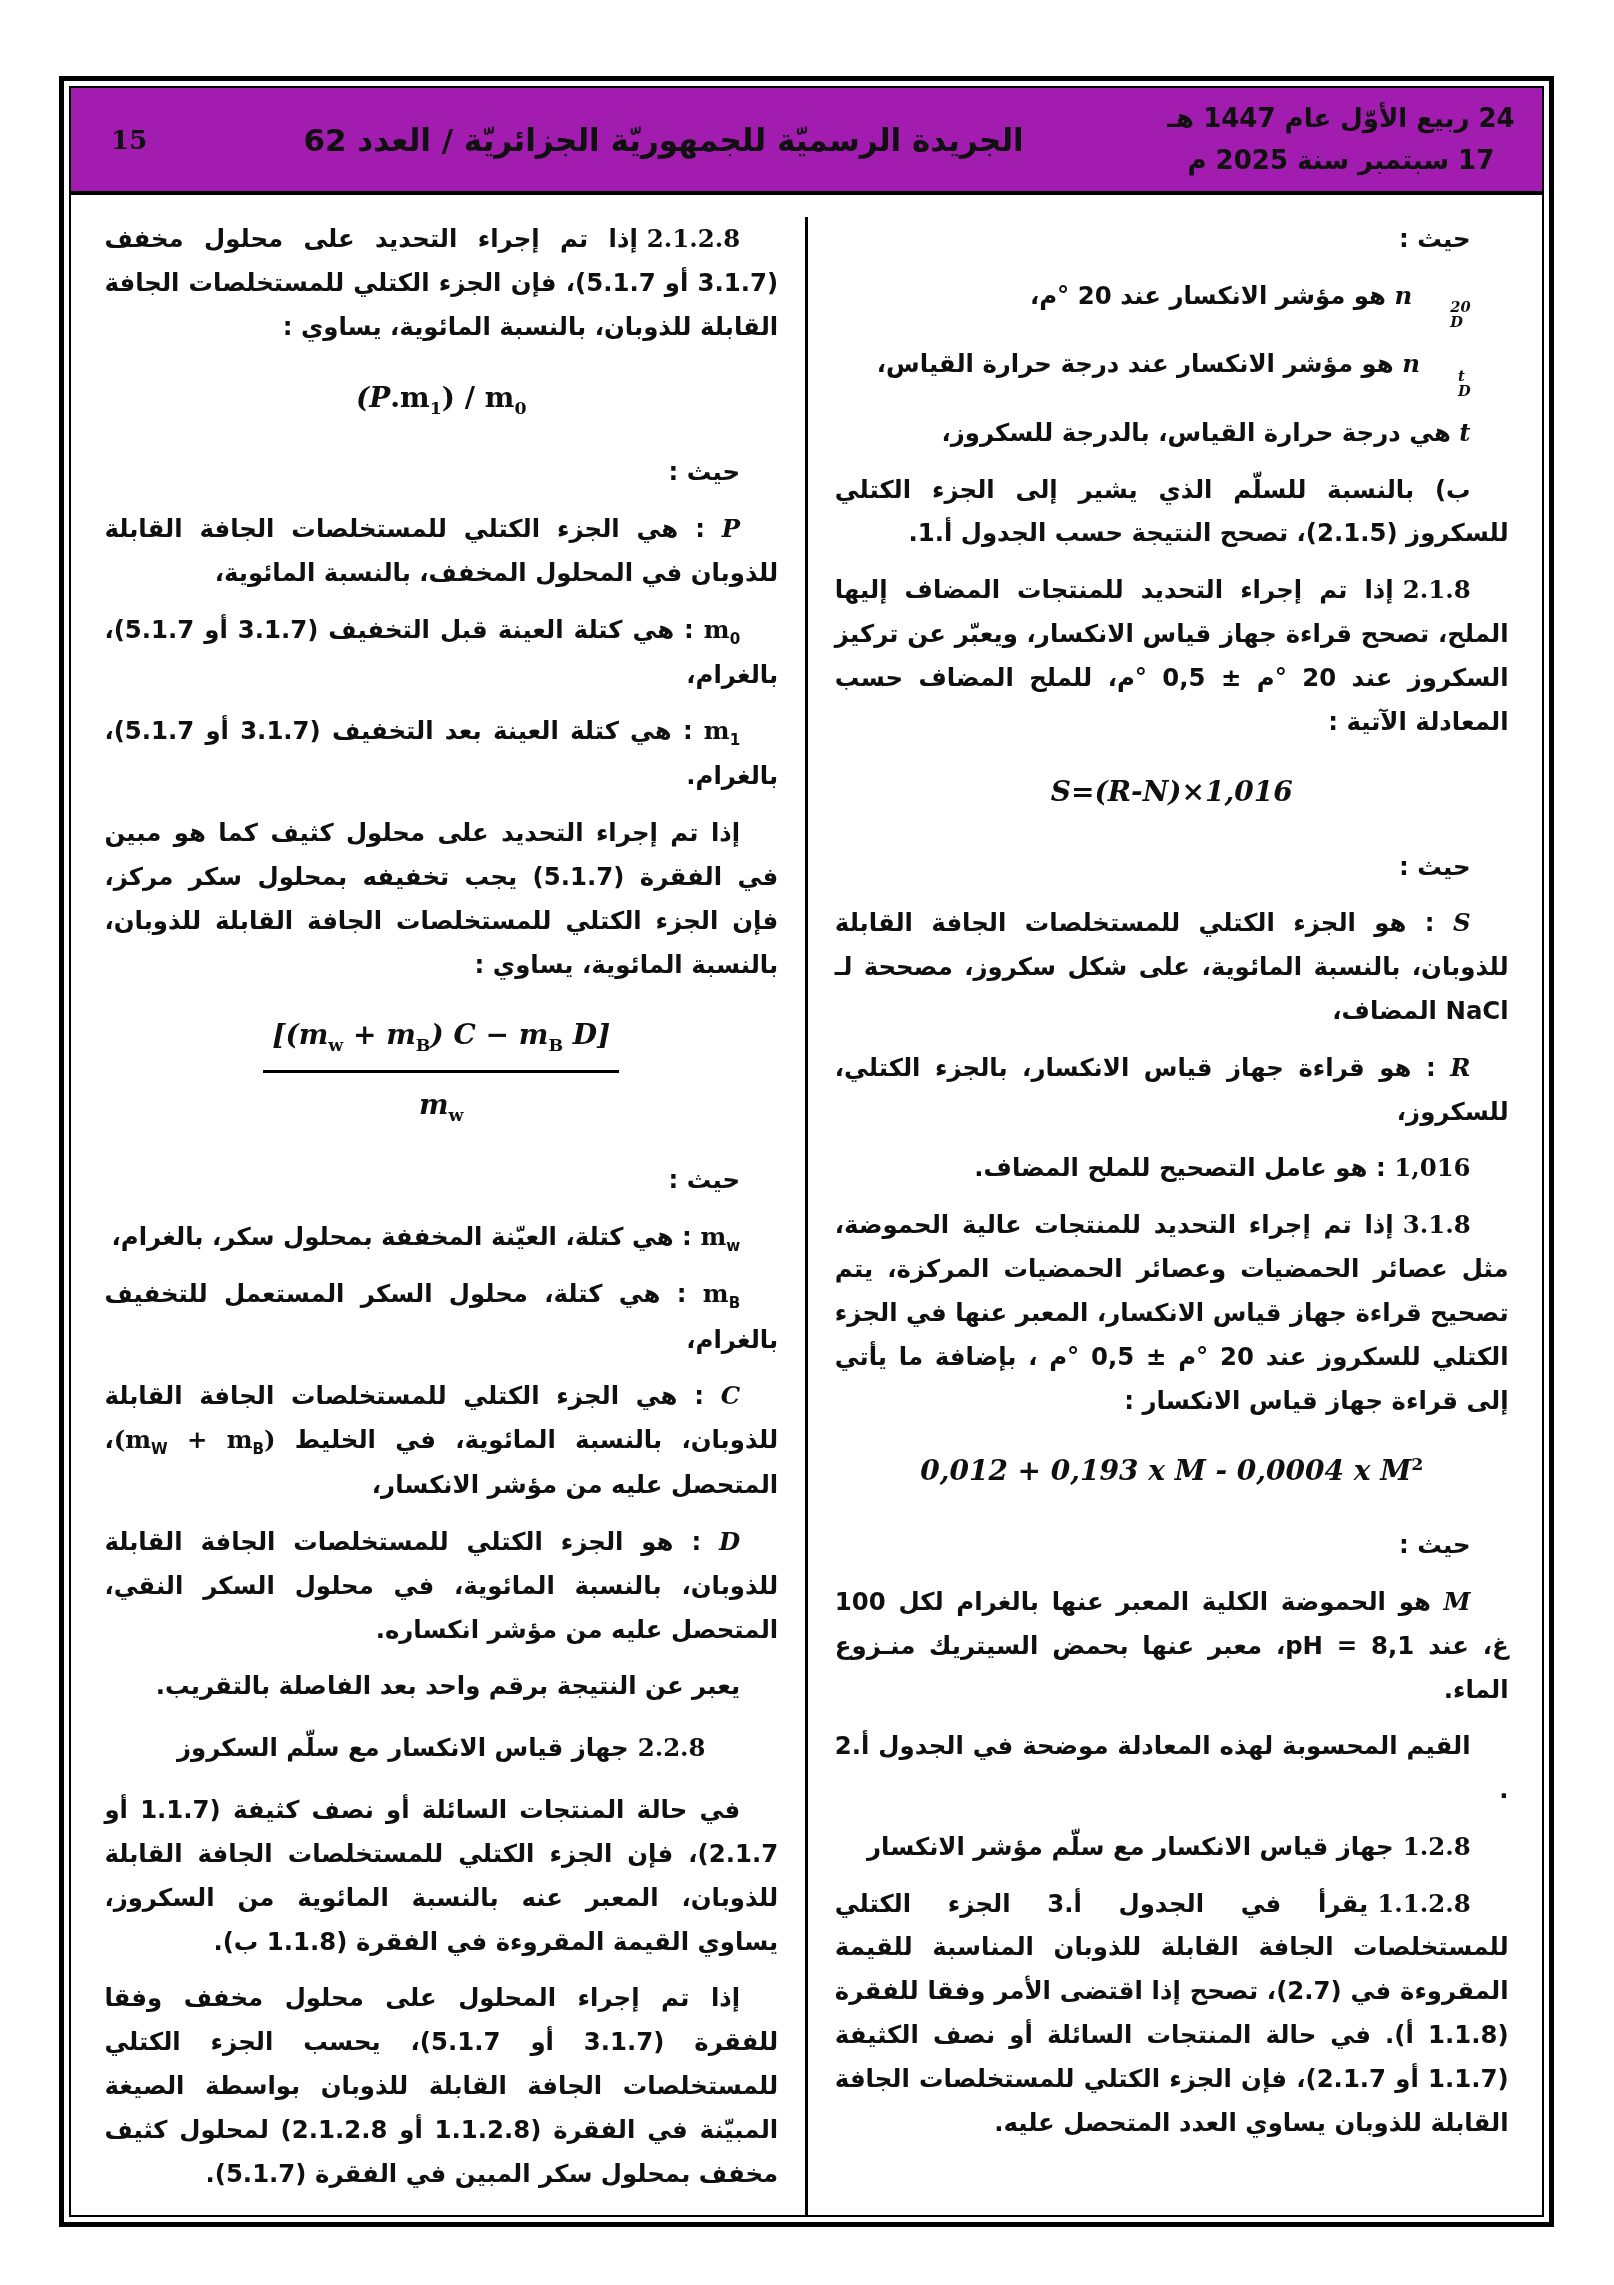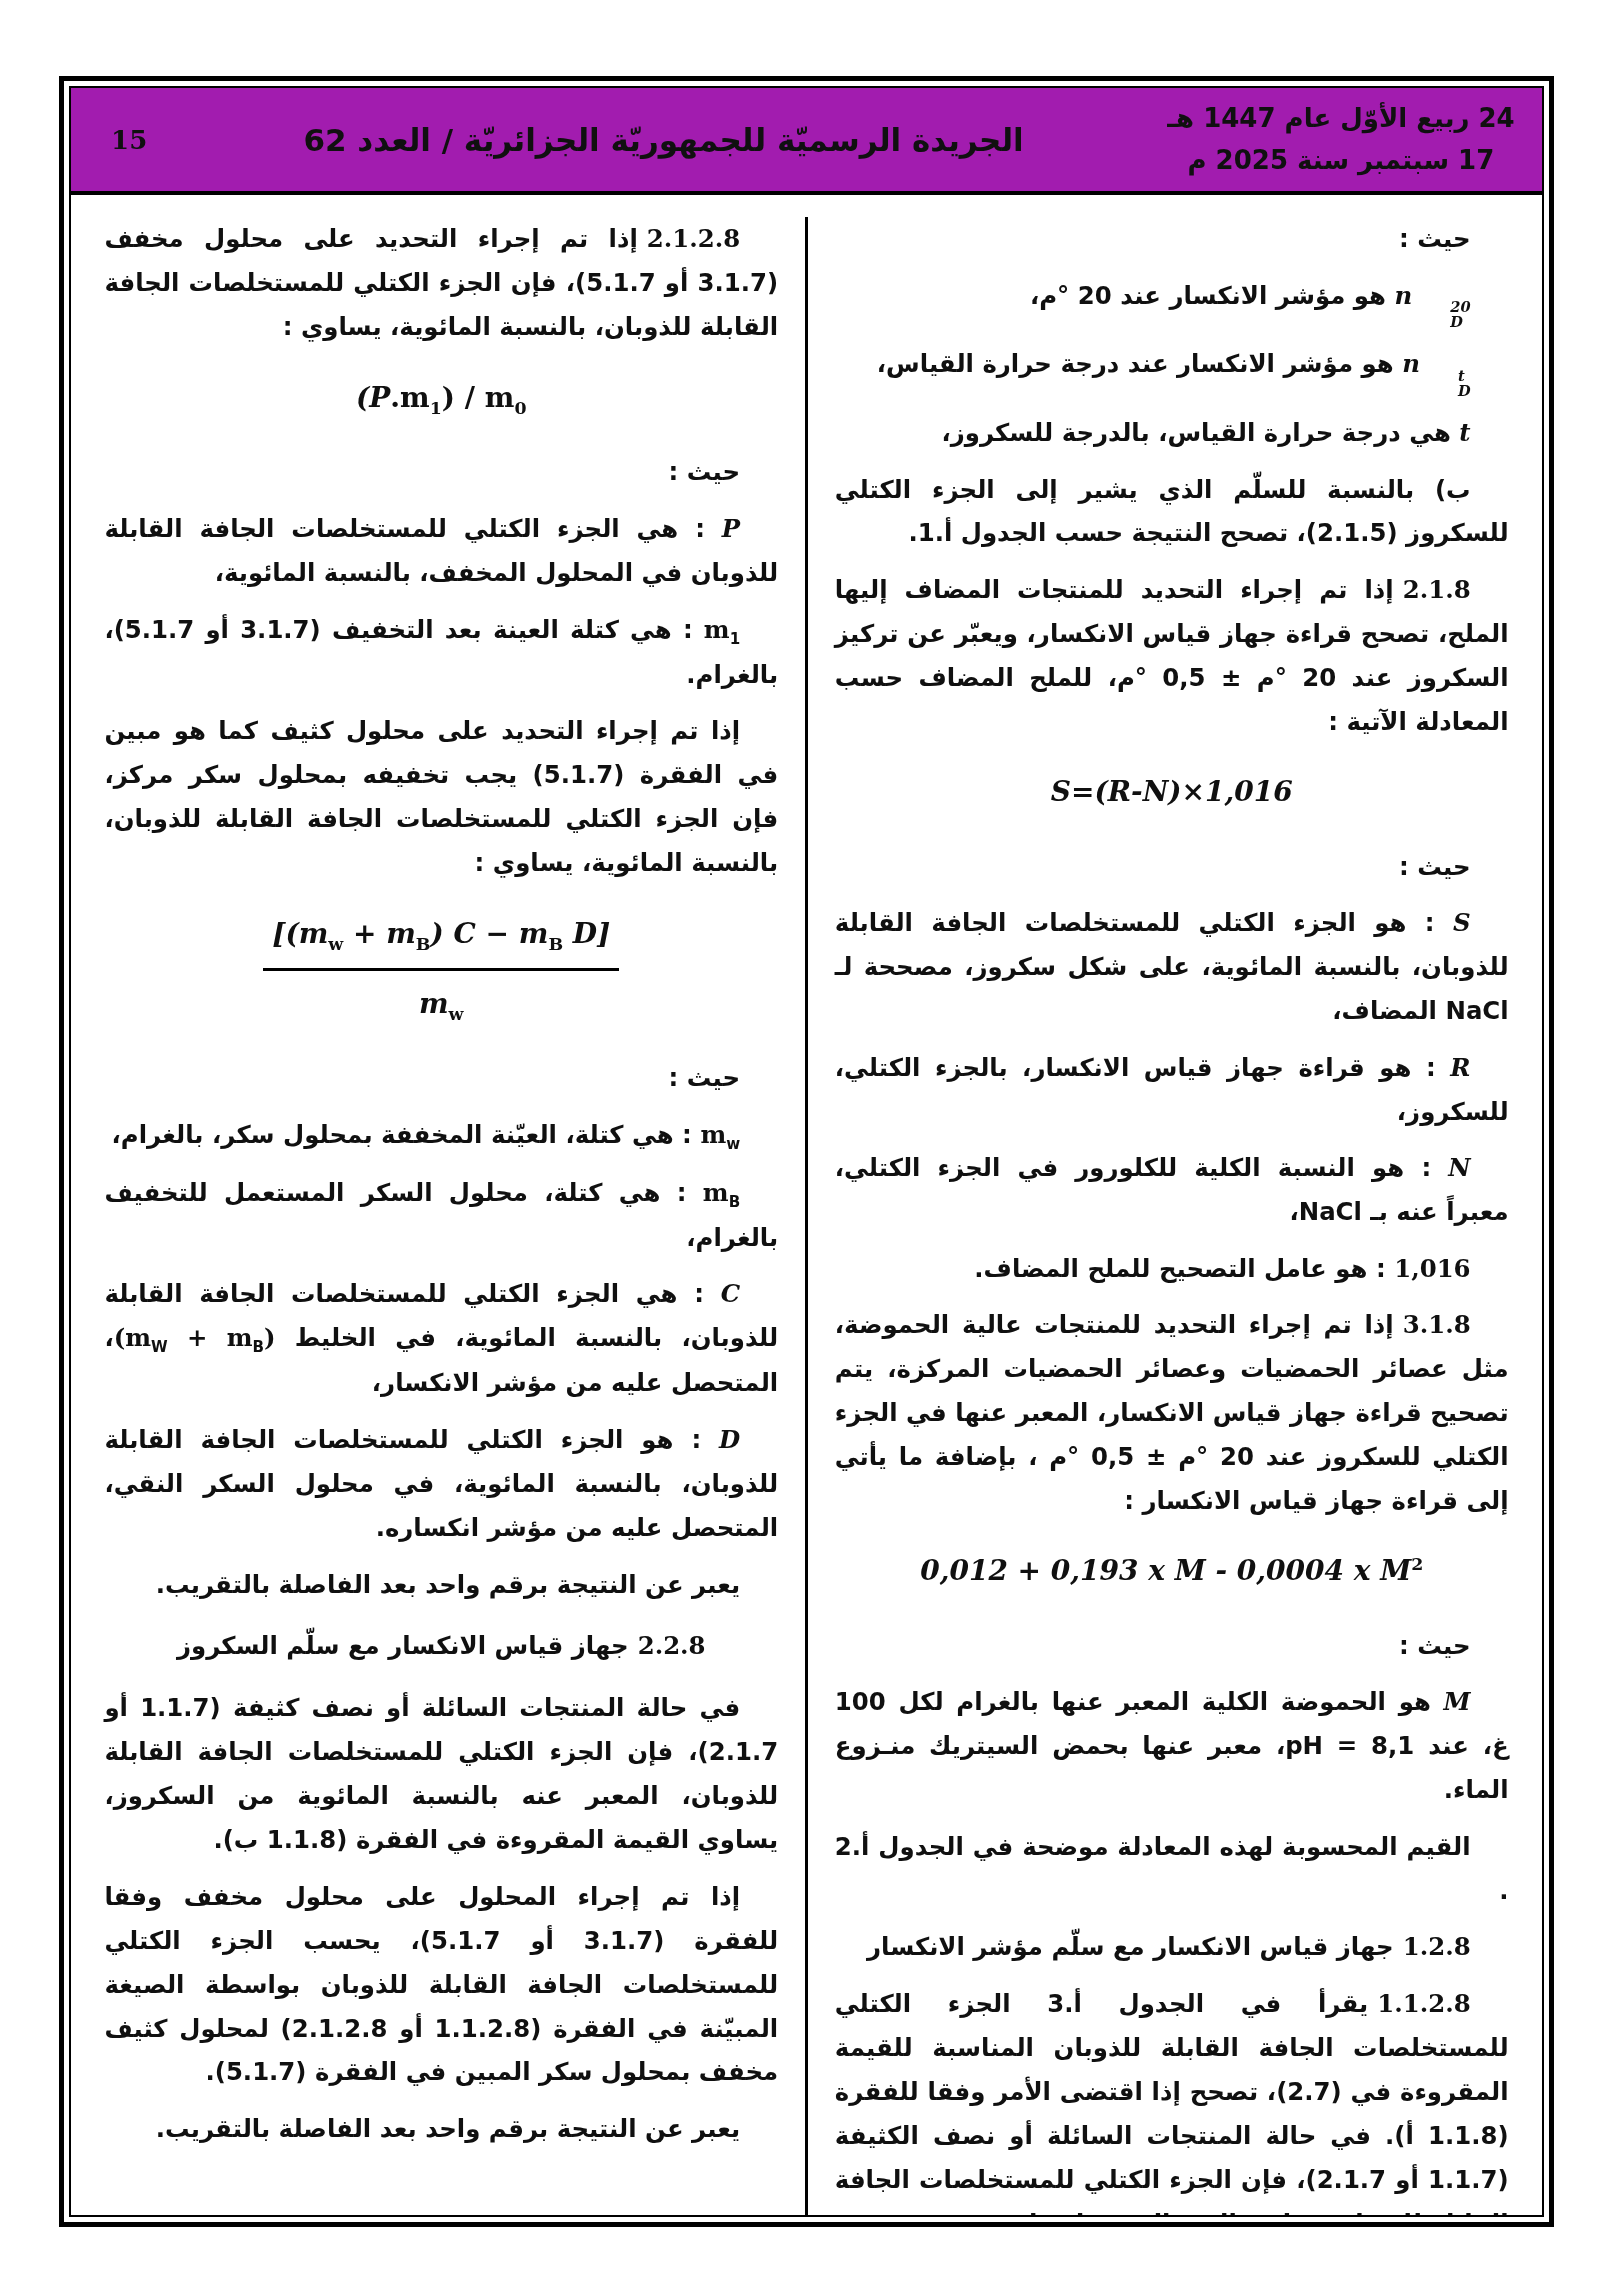--- a/index.html
+++ b/index.html
@@ -93,21 +93,20 @@
           <p><span class="sec-num">2.1.8</span><span>إذا تم إجراء التحديد للمنتجات المضاف إليها الملح، تصحح قراءة جهاز قياس الانكسار، ويعبّر عن تركيز السكروز عند 20 °م ± 0,5 °م، للملح المضاف حسب المعادلة الآتية :</span></p>
 
           <p class="formula">S=(R-N)×1,016</p>
 
           <p class="where">حيث :</p>
 
           <p class="term"><span class="sym">S</span><span> : </span><span>هو الجزء الكتلي للمستخلصات الجافة القابلة للذوبان، بالنسبة المائوية، على شكل سكروز، مصححة لـ NaCl المضاف،</span></p>
 
           <p class="term"><span class="sym">R</span><span> : </span><span>هو قراءة جهاز قياس الانكسار، بالجزء الكتلي، للسكروز،</span></p>
 
-          <p class="term"><span class="sym">N</span><span> : </span><span>هو النسبة الكلية للكلورور في الجزء الكتلي، معبراً عنه بـ NaCl،</span></p>
 
           <p class="term"><span class="sym-up">1,016</span><span> : </span><span>هو عامل التصحيح للملح المضاف.</span></p>
 
           <p><span class="sec-num">3.1.8</span><span>إذا تم إجراء التحديد للمنتجات عالية الحموضة، مثل عصائر الحمضيات وعصائر الحمضيات المركزة، يتم تصحيح قراءة جهاز قياس الانكسار، المعبر عنها في الجزء الكتلي للسكروز عند 20 °م ± 0,5 °م ، بإضافة ما يأتي إلى قراءة جهاز قياس الانكسار :</span></p>
 
           <p class="formula"><span>0,012 + 0,193 x </span><span>M</span><span> - 0,0004 x </span><span>M</span><sup>2</sup></p>
 
           <p class="where">حيث :</p>
 
           <p class="term"><span class="sym">M</span><span> </span><span>هو الحموضة الكلية المعبر عنها بالغرام لكل 100 غ، عند pH = 8,1، معبر عنها بحمض السيتريك منـزوع الماء.</span></p>
@@ -124,20 +123,21 @@
 
         <div class="col">
           <p><span class="sec-num">2.1.2.8</span><span>إذا تم إجراء التحديد على محلول مخفف (3.1.7 أو 5.1.7)، فإن الجزء الكتلي للمستخلصات الجافة القابلة للذوبان، بالنسبة المائوية، يساوي :</span></p>
 
           <p class="formula"><span>(</span><span>P</span><span style="font-style:normal">.m</span><sub>1</sub><span style="font-style:normal">) / m</span><sub>0</sub></p>
 
           <p class="where">حيث :</p>
 
           <p class="term"><span class="sym">P</span><span> : </span><span>هي الجزء الكتلي للمستخلصات الجافة القابلة للذوبان في المحلول المخفف، بالنسبة المائوية،</span></p>
 
+          <p class="term"><span class="cluster" dir="ltr"><span class="sym-up">m</span><sub>0</sub></span><span> : </span><span>هي كتلة العينة قبل التخفيف (3.1.7 أو 5.1.7)، بالغرام،</span></p>
 
           <p class="term"><span class="cluster" dir="ltr"><span class="sym-up">m</span><sub>1</sub></span><span> : </span><span>هي كتلة العينة بعد التخفيف (3.1.7 أو 5.1.7)، بالغرام.</span></p>
 
           <p>إذا تم إجراء التحديد على محلول كثيف كما هو مبين في الفقرة (5.1.7) يجب تخفيفه بمحلول سكر مركز، فإن الجزء الكتلي للمستخلصات الجافة القابلة للذوبان، بالنسبة المائوية، يساوي :</p>
 
           <p class="formula">
             <span class="frac">
               <span class="top"><span>[(m</span><sub>w</sub><span> + m</span><sub>B</sub><span>) C − m</span><sub>B</sub><span> D]</span></span>
               <span class="bot"><span>m</span><sub>w</sub></span>
             </span>

